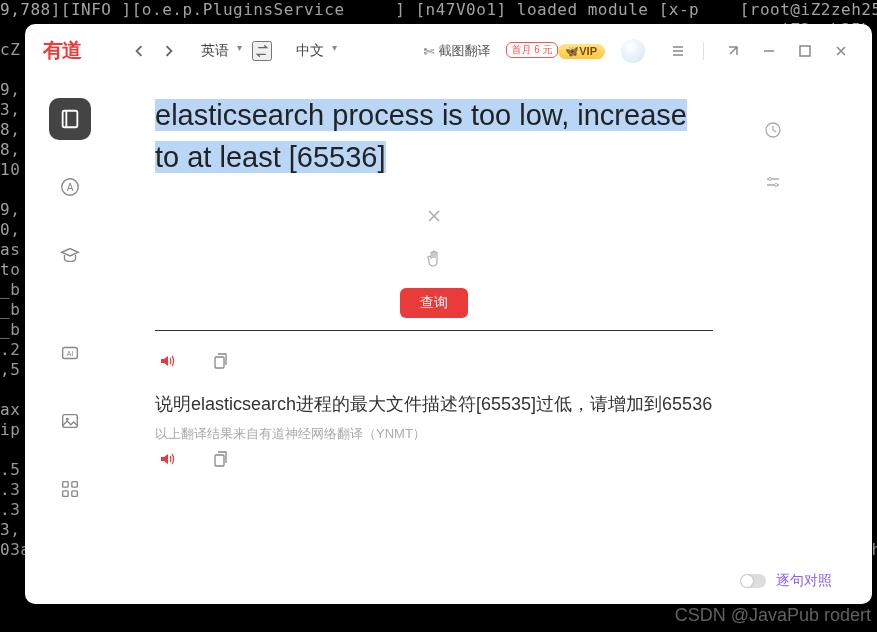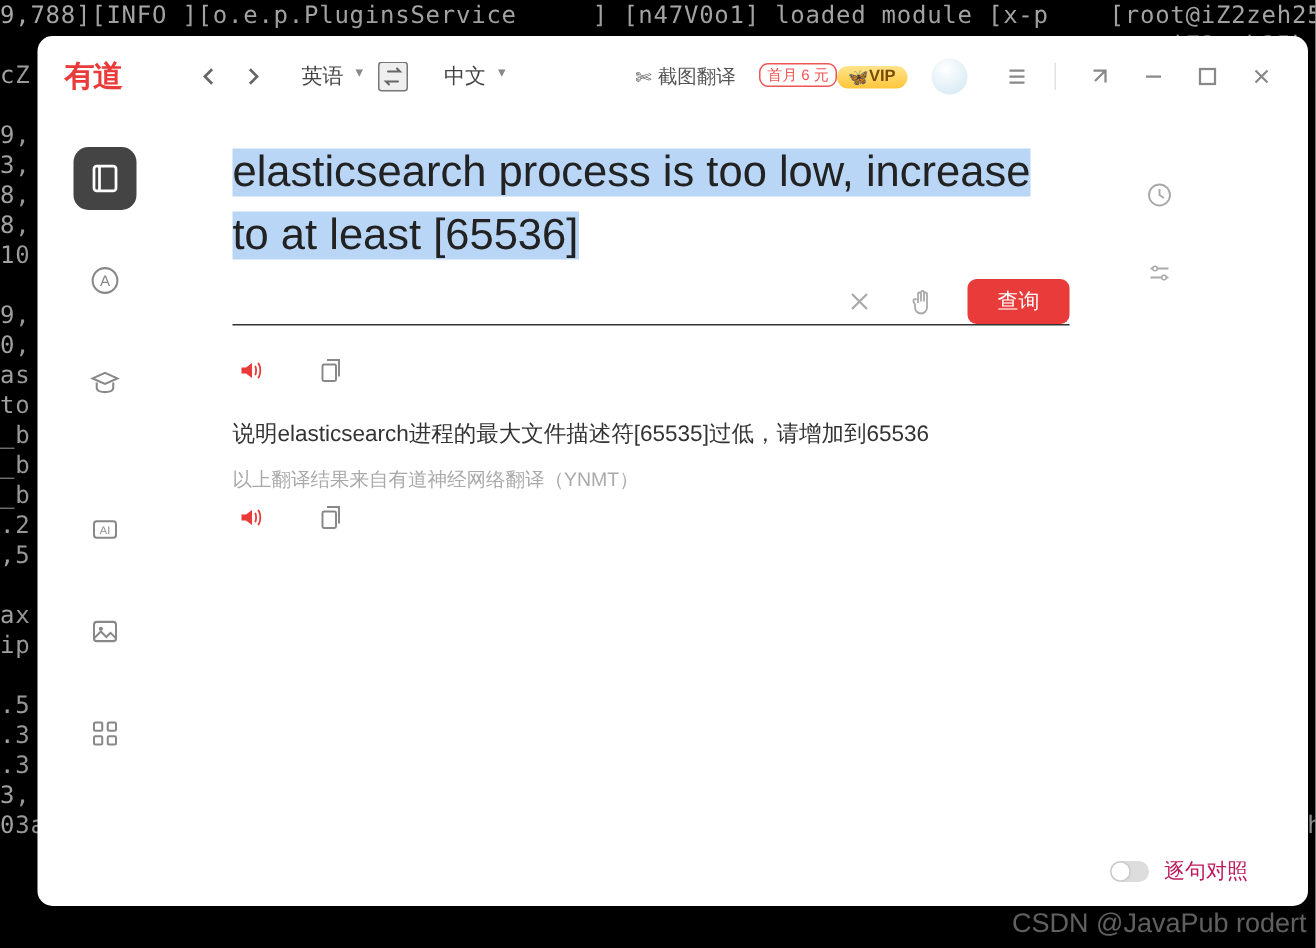--- a/index.html
+++ b/index.html
@@ -100,46 +100,47 @@
       background:#fff; top:1px; left:1px; box-shadow:0 0 2px rgba(0,0,0,.3);
     }
     .tog.on { background:#333; }
     .tog.on::after { left:13px; }
     .main-col { flex:1; display:flex; }
     .content {
       flex:1; padding: 10px 32px 20px 40px;
       display:flex; flex-direction:column;
       max-width: 630px;
     }
-    .input-wrap { border-bottom:1px solid #333; padding-bottom:0; margin-bottom:18px; }
+    .input-wrap { border-bottom:1px solid #333; padding-bottom:12px; margin-bottom:18px; }
     .src-text {
       font-size: 29px; line-height:42px; color:#222;
       font-weight:400; letter-spacing:0px; padding:6px 0;
     }
     .src-text span { background:#b9d6f6; }
     .input-actions {
       display:flex; justify-content:flex-end; align-items:center; gap:18px;
-      margin-top:2px;
+      margin-top:20px;
+      flex-direction:column;
     }
     .ic-btn { width:24px; height:24px; border:none; background:none;
       color:#aaa; cursor:pointer; display:flex; align-items:center; justify-content:center; }
     .ic-btn svg { width:18px; height:18px; }
     .query-btn {
       background:#ea3b3b; color:#fff; border:none; border-radius:6px;
       padding:6px 20px; font-size:14px; cursor:pointer;
     }
     .res-actions { display:flex; gap:28px; margin-bottom:18px; }
     .speaker { color:#ea3b3b; }
     .copy-ic { color:#888; }
-    .res-text { font-size:15px; color:#333; line-height:26px; margin-bottom:8px; }
+    .res-text { font-size:18px; color:#333; line-height:26px; margin-bottom:8px; }
     .res-note { font-size:13px; color:#aaa; margin-bottom:4px; }
     .res-actions2 { display:flex; gap:28px; margin-bottom:18px; }
     .bottom-right {
       position:absolute; right:40px; bottom:14px;
-      display:flex; align-items:center; gap:10px; font-size:14px; color:#be185d;
+      display:flex; align-items:center; gap:10px; font-size:14px; color:#8b5cf6;
     }
     .right-rail {
       width:56px; display:flex; flex-direction:column; align-items:center;
       padding-top:40px; gap:28px; color:#999;
     }
     .right-rail svg { width:18px; height:18px; }
     .watermark {
       position:absolute; right:6px; bottom:6px;
       color:rgba(160,160,160,.6); font-size:18px;
       font-family: Liberation Sans, sans-serif;

